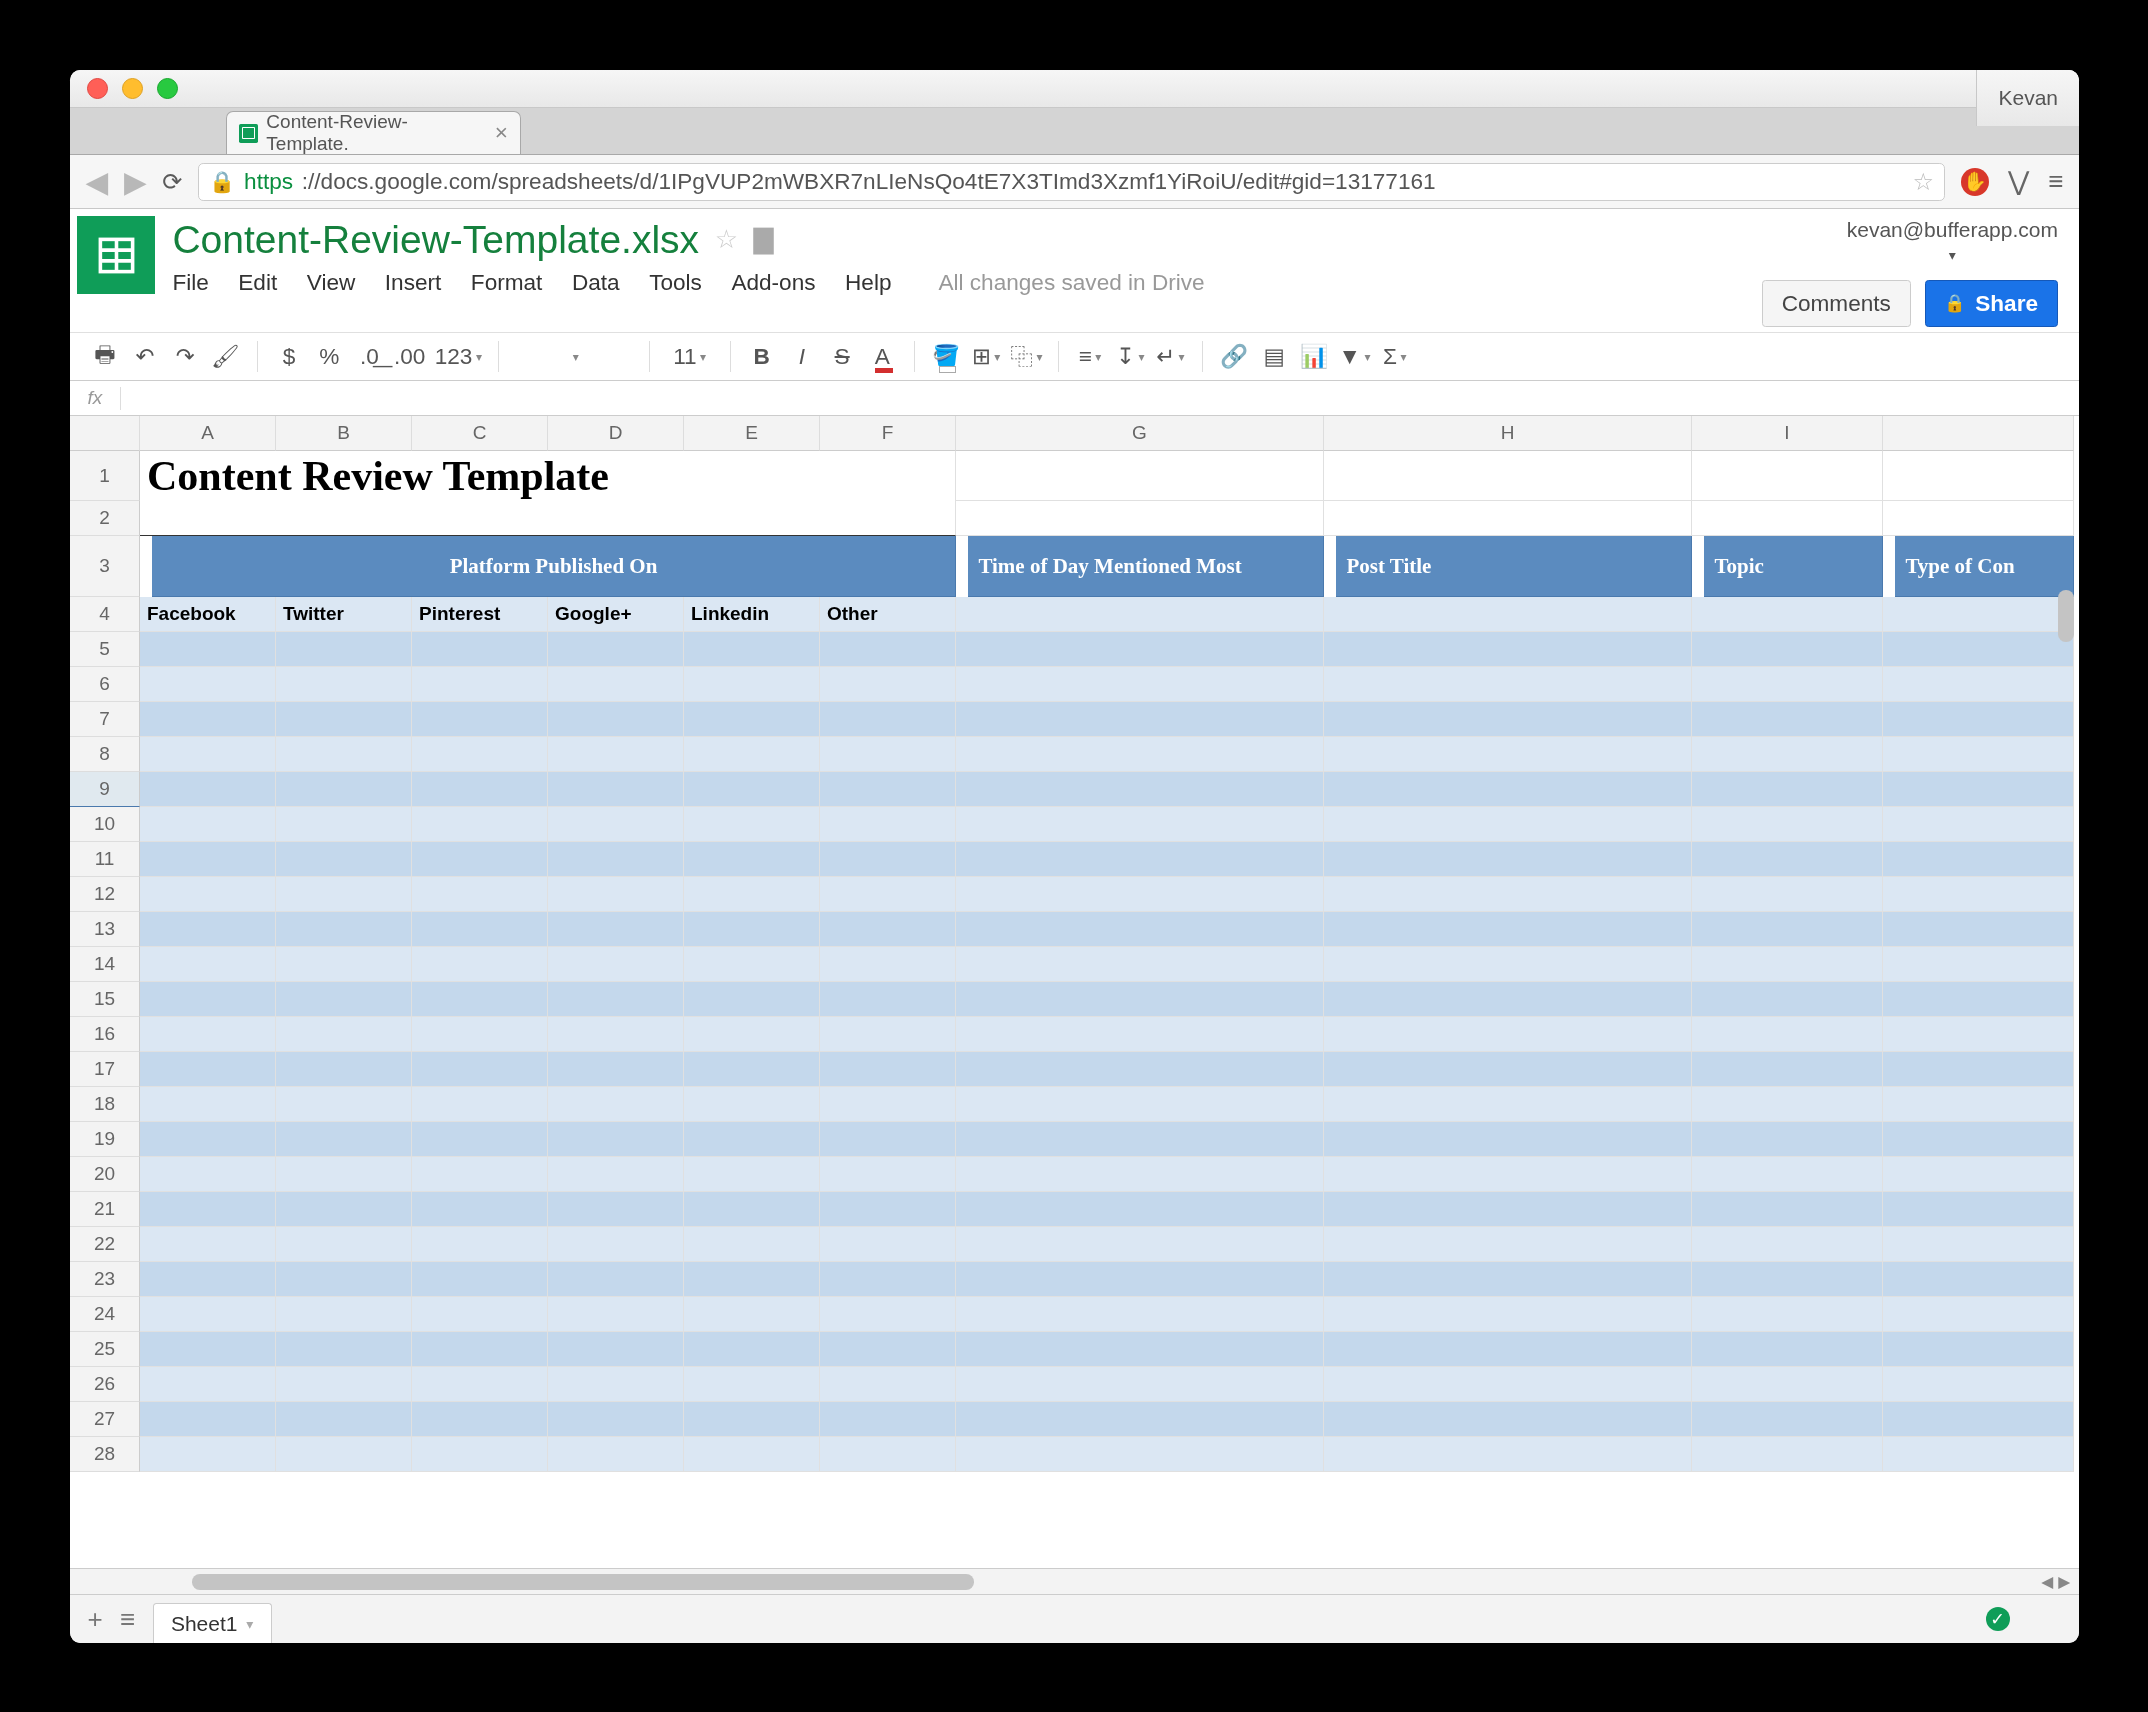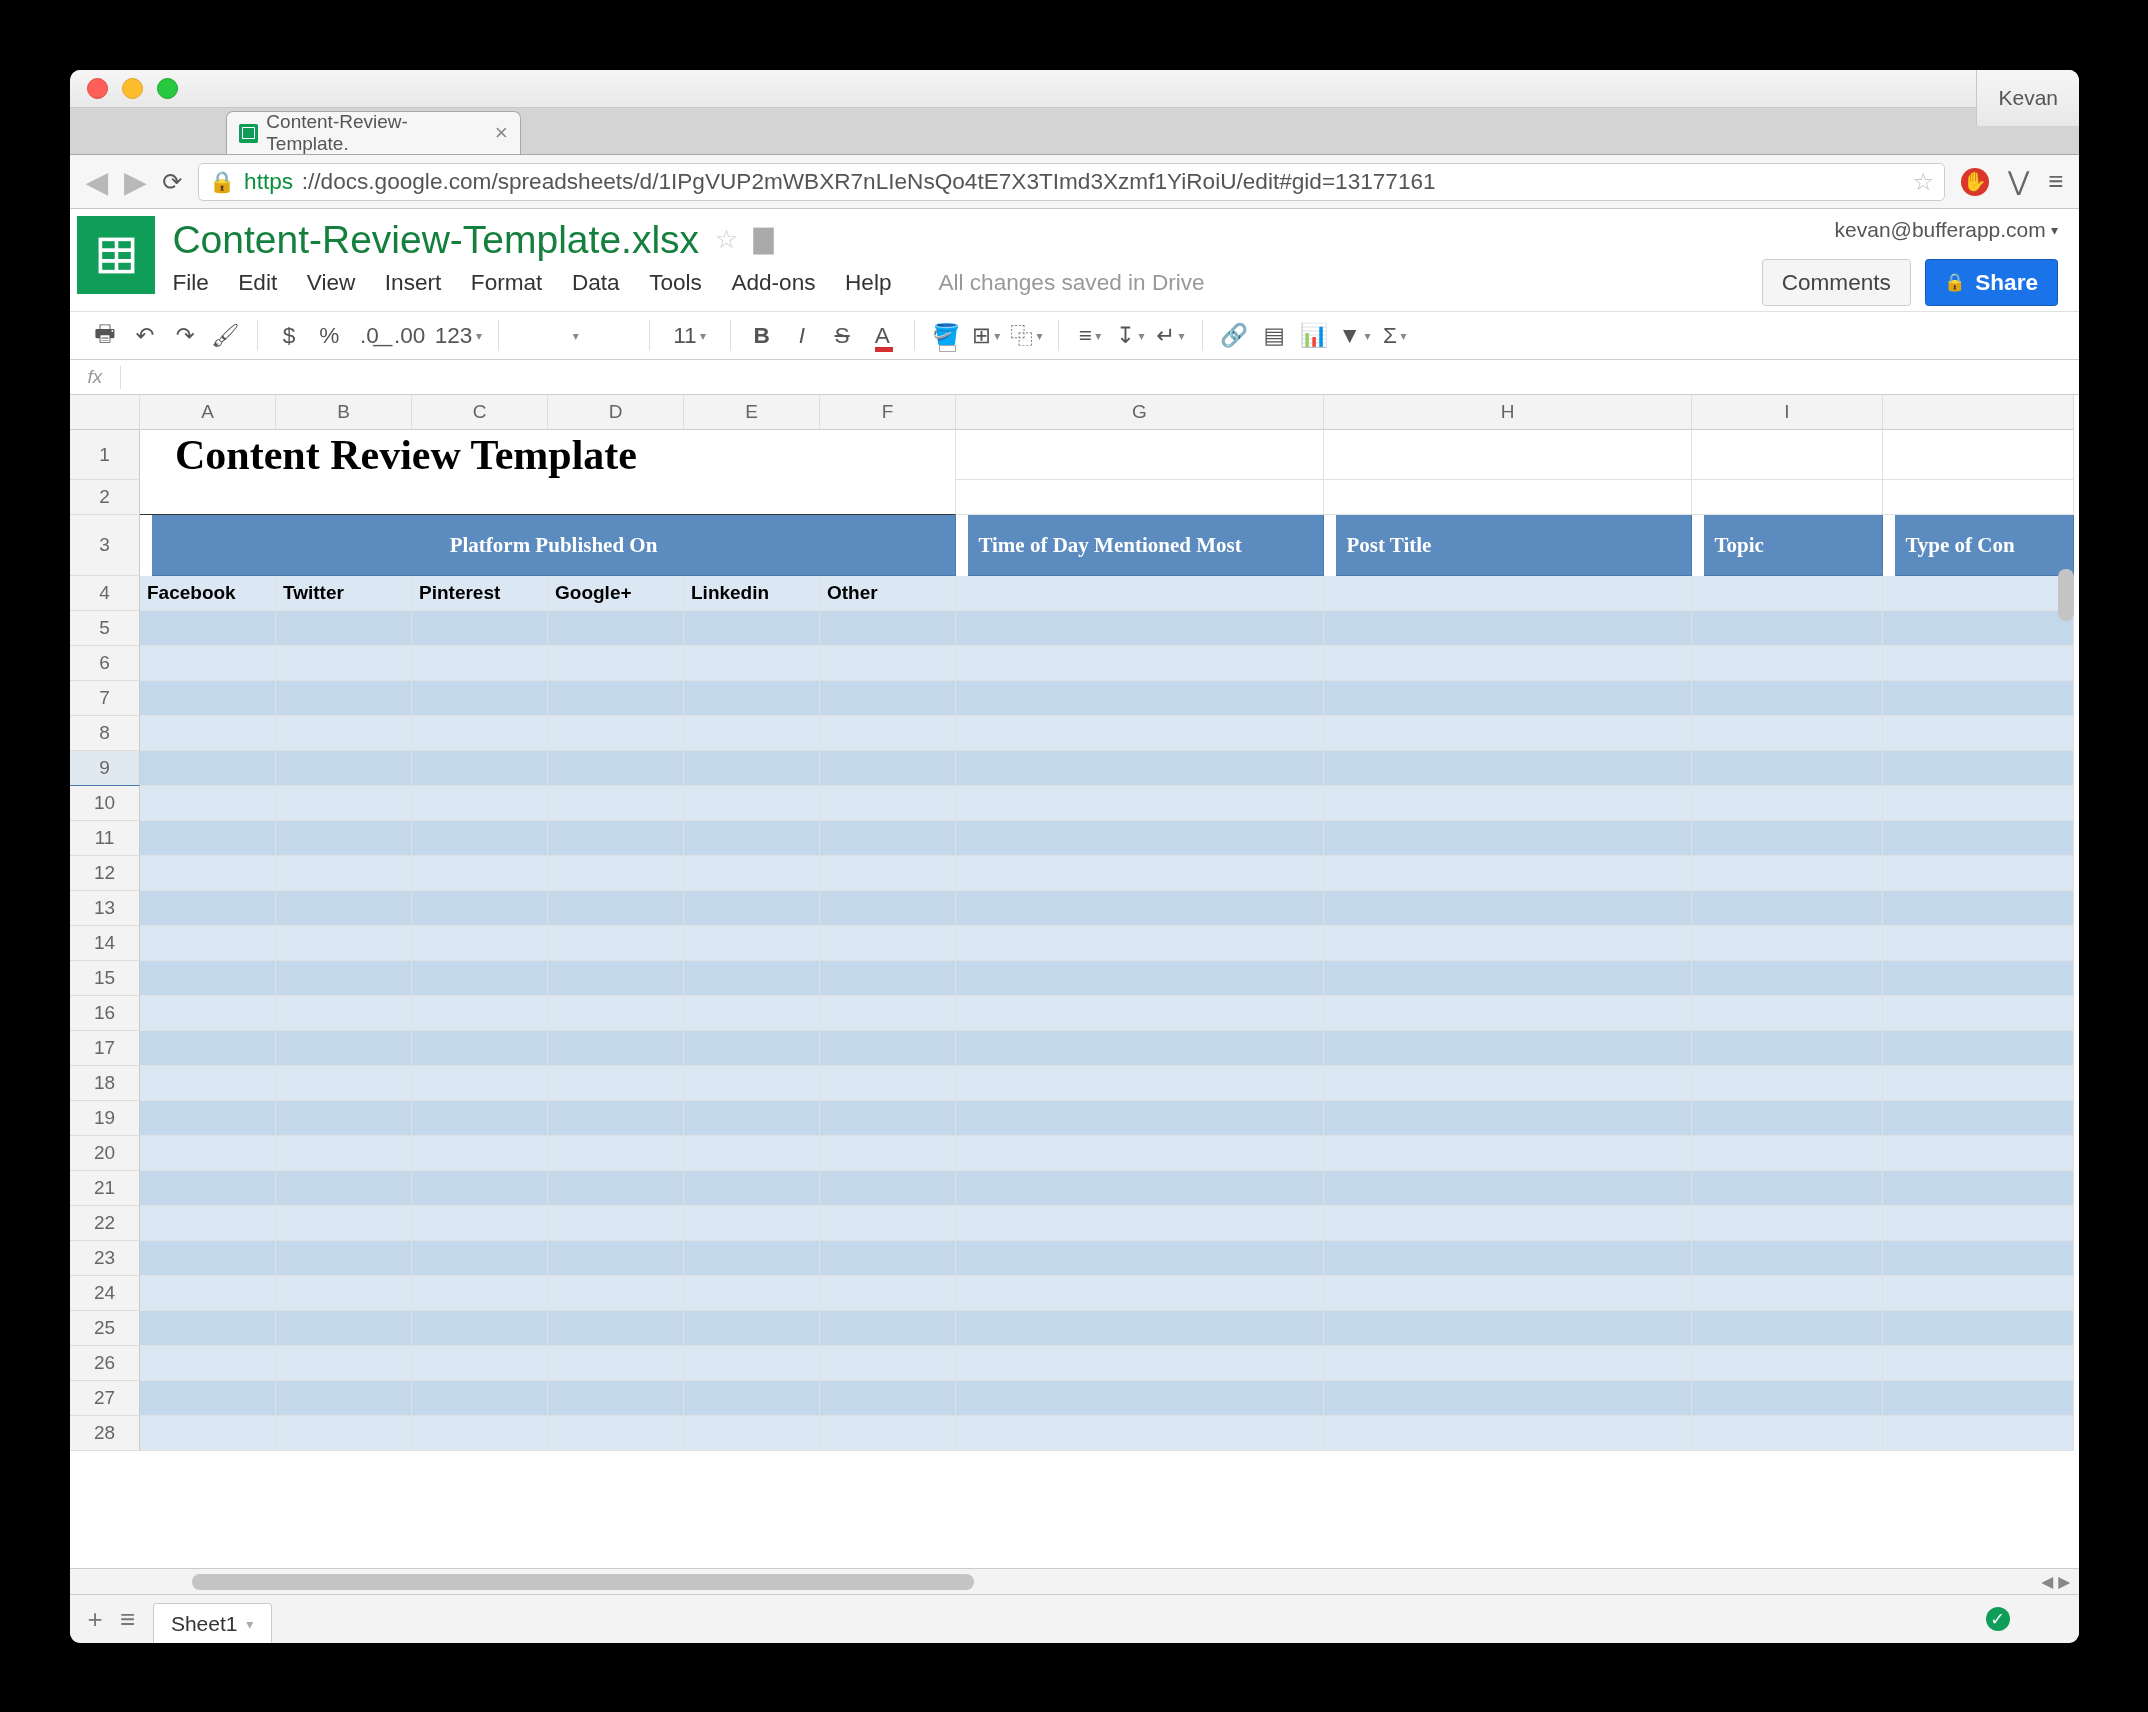--- a/index.html
+++ b/index.html
@@ -95,21 +95,21 @@
 .app-logo svg{width:43px;height:43px;}
 .app-titleblock{ flex:1; padding: 8.7px 0 0 17.4px;}
 .doc-title-row{display:flex;align-items:center;gap:15.6px;}
 .doc-title{font-size:39px;color:#15803d;}
 .star-outline{color:#ccc;font-size:26px;}
 .folder-ico{color:#aaa;font-size:26px;}
 .menubar{display:flex;gap:29.5px;padding-top:8.7px;align-items:center;}
 .menu-item{font-size:22.6px;color:#333;}
 .save-status{font-size:22.6px;color:#999;margin-left:17.4px;}
 .header-right{margin-left:auto;display:flex;align-items:center;gap:17.4px;padding:8.7px 21px 0 0;flex-direction:column;align-items:flex-end;}
-.account-link{font-size:21px;color:#555;display:flex;align-items:center;gap:5.2px;}
+.account-link{font-size:21px;color:#555;display:flex;align-items:center;gap:5.2px;flex-direction:column;}
 .account-link .caret{font-size:14px;}
 .btn-row{display:flex;gap:14px;}
 .btn{height:47px;border-radius:3.5px;display:flex;align-items:center;padding:0 19px;font-size:22.6px;gap:8.7px;}
 .btn-comments{background:#f5f5f5;border:0.9px solid #ccc;color:#444;}
 .btn-share{background:#1a73e8;color:#fff;border:0.9px solid #1558b8;font-weight:bold;}
 .lock-white{font-size:17.4px;}
 
 .toolbar{
   height:49px;border-top:0.9px solid #e0e0e0;border-bottom:0.9px solid #ccc;
   display:flex;align-items:center;padding:0 17.4px;gap:5.2px;margin-top:5.2px;
@@ -131,21 +131,21 @@
 .grid-scroll{flex:1;overflow:hidden;position:relative;}
 .col-headers{display:grid;grid-template-columns:70px 136px 136px 136px 136px 136px 136px 368px 368px 191px 191px;height:35px;}
 .ch{background:#f3f3f3;border-right:0.9px solid #ddd;border-bottom:0.9px solid #ccc;display:flex;align-items:center;justify-content:center;font-size:19px;color:#666;}
 .ch.corner{background:#f3f3f3;}
 .rows{display:flex;flex-direction:column;}
 .row{display:grid;grid-template-columns:70px 136px 136px 136px 136px 136px 136px 368px 368px 191px 191px;height:35px;}
 .row.tall{height:50px;}
 .row.head{height:61px;}
 .rh{background:#f3f3f3;border-right:0.9px solid #ccc;border-bottom:0.9px solid #ddd;display:flex;align-items:center;justify-content:center;font-size:19px;color:#666;}
 .cell{border-right:0.9px solid #e0e0e0;border-bottom:0.9px solid #e0e0e0;display:flex;align-items:center;padding:0 7px;font-size:19px;}
-.title-cell{font-family:"Times New Roman",serif;font-size:42px;font-weight:bold;color:#000;grid-column:2 / 8;border-bottom:1.7px solid #333;margin-left:28px;}
+.title-cell{font-family:"Times New Roman",serif;font-size:42px;font-weight:bold;color:#000;grid-column:2 / 8;border-bottom:1.7px solid #333;}
 .hdr-cell{background:#5b8bbf;color:#fff;font-weight:bold;font-family:Georgia,serif;font-size:21px;display:flex;align-items:center;padding:0 10.4px;border-right:0.9px solid #4a79ad;border-bottom:0.9px solid #4a79ad;margin-left:12px;}
 .hdr-cell.center{justify-content:center;}
 .sub-cell{background:#dbe7f3;font-weight:bold;font-size:19px;}
 .even{background:#dbe7f3;}
 .odd{background:#c4d8ec;}
 .row.sel .rh{background:#e0e9ef;border-bottom:1.7px solid #4a79ad;}
 
 .hscroll{height:26px;background:#f3f3f3;border-top:0.9px solid #ccc;display:flex;align-items:center;position:relative;}
 .hthumb{position:absolute;left:122px;width:782px;height:15.6px;background:#c4c4c4;border-radius:7.8px;top:5.2px;}
 .harrows{position:absolute;right:8.7px;display:flex;gap:5.2px;color:#888;font-size:15.6px;}

